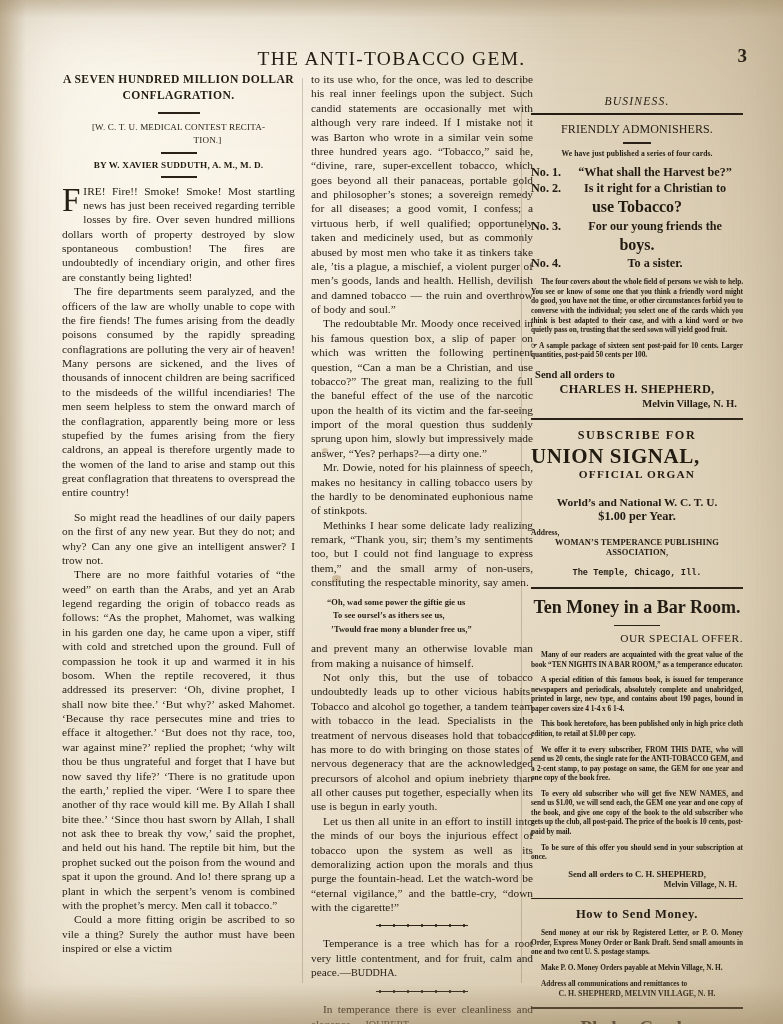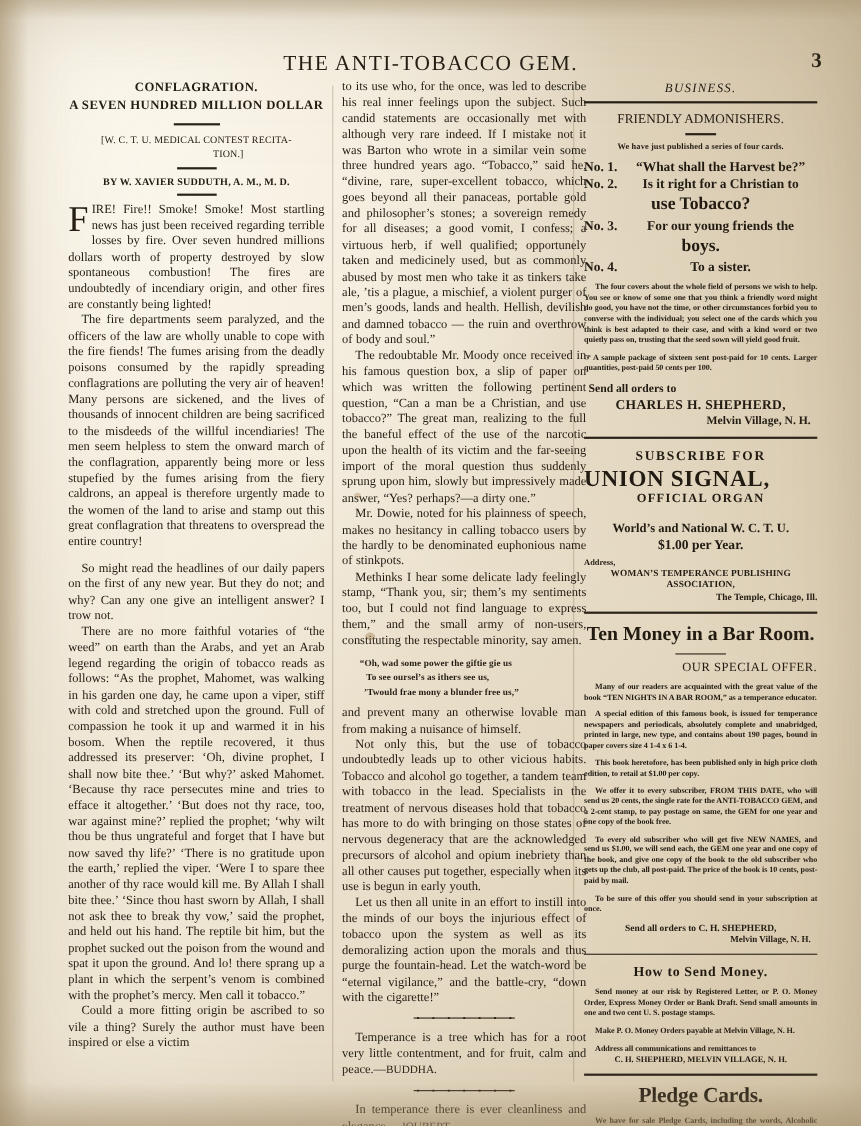--- a/index.html
+++ b/index.html
@@ -106,21 +106,21 @@
     background-size:14px 5px;background-position:center;background-repeat:repeat-x;
     position:relative;
   }
   .dotrule:after{
     content:"";position:absolute;left:0;right:0;top:2px;height:1px;background:#2a2218;
   }
 
   
   .biz{
     text-align:center;font-style:italic;font-size:11.6px;
-    letter-spacing:1.2px;margin:2px 0 5px;
+    letter-spacing:1.2px;margin:23px 0 5px;
   }
   .hr-thick{height:2.4px;background:#241d14;margin:4px 0 7px;}
   .hr-med{height:1.8px;background:#2a2218;margin:9px 0 8px;}
 
   .ad-h1{
     text-align:center;font-size:12px;letter-spacing:.1px;
     margin:0 0 2px;font-weight:400;
   }
   .ad-lead{
     text-align:center;font-size:7.6px;font-weight:bold;margin:5px 0 6px;letter-spacing:.1px;
@@ -143,21 +143,21 @@
   .name-lg{font-size:12.3px;font-weight:bold;text-align:center;letter-spacing:.3px;margin-top:2px;}
   .name-r{font-size:10.6px;font-weight:bold;text-align:right;margin-top:1px;padding-right:6px;}
 
   .sub-for{text-align:center;font-size:12.2px;font-weight:bold;letter-spacing:1.6px;}
   .union{font-size:21px;font-weight:bold;letter-spacing:.6px;line-height:1.06;margin:2px 0 1px;}
   .official{text-align:center;font-size:11.3px;font-weight:bold;letter-spacing:1.2px;}
   .wctu{text-align:center;font-size:11.4px;font-weight:bold;margin-top:16px;}
   .price{text-align:center;font-size:12.3px;font-weight:bold;margin-top:1px;}
   .addr-lbl{font-size:7.6px;font-weight:bold;margin-top:4px;}
   .wtpa{text-align:center;font-size:8.5px;font-weight:bold;letter-spacing:.1px;}
-  .temple{text-align:right;font-size:8.6px;font-weight:bold;margin-top:1px;}
+  .temple{text-align:center;font-size:8.6px;font-weight:bold;margin-top:11px;font-family:Liberation Mono, monospace;}
 
   .tennights{text-align:center;font-size:18px;font-weight:bold;letter-spacing:0px;margin:4px 0 2px;}
   .special{text-align:right;font-size:11.4px;font-weight:normal;letter-spacing:.5px;margin:6px 0 2px;}
 
   .howto{text-align:center;font-size:12.6px;font-weight:bold;letter-spacing:.6px;margin:4px 0 3px;}
   .pledge{text-align:center;font-size:19.5px;font-weight:bold;letter-spacing:-.2px;margin:3px 0 3px;}
 
   .sc{font-variant:small-caps;}
   b.blk{font-weight:bold;}
 
@@ -171,22 +171,22 @@
 <div class="page">
 
   <div class="rule-v a"></div>
   <div class="rule-v b"></div>
 
   <div class="masthead">THE ANTI-TOBACCO GEM.</div>
   <div class="folio">3</div>
 
   <div class="col col1">
     <div class="hl">
+      <div>A SEVEN HUNDRED MILLION DOLLAR</div>
       <div>CONFLAGRATION.</div>
-      <div>A SEVEN HUNDRED MILLION DOLLAR</div>
     </div>
     <div class="minirule"></div>
     <div class="sub">
       <div>[W. C. T. U. MEDICAL CONTEST RECITA-</div>
       <div style="text-align:center;padding-left:58px;">TION.]</div>
     </div>
     <div class="minirule s"></div>
     <div class="byline">BY W. XAVIER SUDDUTH, A. M., M. D.</div>
     <div class="minirule s"></div>
 
@@ -196,21 +196,21 @@
     <p class="body">The fire departments seem paralyzed, and the officers of the law are wholly unable to cope with the fire fiends! The fumes arising from the deadly poisons consumed by the rapidly spreading conflagrations are polluting the very air of heaven! Many persons are sickened, and the lives of thousands of innocent children are being sacrificed to the misdeeds of the willful incendiaries! The men seem helpless to stem the onward march of the conflagration, apparently being more or less stupefied by the fumes arising from the fiery caldrons, an appeal is therefore urgently made to the women of the land to arise and stamp out this great conflagration that threatens to overspread the entire country!</p>
     <p class="body" style="margin-top:10px;">So might read the headlines of our daily papers on the first of any new year. But they do not; and why? Can any one give an intelligent answer? I trow not.</p>
     <p class="body">There are no more faithful votaries of “the weed” on earth than the Arabs, and yet an Arab legend regarding the origin of tobacco reads as follows: “As the prophet, Mahomet, was walking in his garden one day, he came upon a viper, stiff with cold and stretched upon the ground. Full of compassion he took it up and warmed it in his bosom. When the reptile recovered, it thus addressed its preserver: ‘Oh, divine prophet, I shall now bite thee.’ ‘But why?’ asked Mahomet. ‘Because thy race persecutes mine and tries to efface it altogether.’ ‘But does not thy race, too, war against mine?’ replied the prophet; ‘why wilt thou be thus ungrateful and forget that I have but now saved thy life?’ ‘There is no gratitude upon the earth,’ replied the viper. ‘Were I to spare thee another of thy race would kill me. By Allah I shall bite thee.’ ‘Since thou hast sworn by Allah, I shall not ask thee to break thy vow,’ said the prophet, and held out his hand. The reptile bit him, but the prophet sucked out the poison from the wound and spat it upon the ground. And lo! there sprang up a plant in which the serpent’s venom is combined with the prophet’s mercy. Men call it tobacco.”</p>
     <p class="body">Could a more fitting origin be ascribed to so vile a thing? Surely the author must have been inspired or else a victim</p>
   </div>
 
   <div class="col col2">
     <p class="body first">to its use who, for the once, was led to describe his real inner feelings upon the subject. Such candid statements are occasionally met with although very rare indeed. If I mistake not it was Barton who wrote in a similar vein some three hundred years ago. “Tobacco,” said he, “divine, rare, super-excellent tobacco, which goes beyond all their panaceas, portable gold and philosopher’s stones; a sovereign remedy for all diseases; a good vomit, I confess; a virtuous herb, if well qualified; opportunely taken and medicinely used, but as commonly abused by most men who take it as tinkers take ale, ’tis a plague, a mischief, a violent purger of men’s goods, lands and health. Hellish, devilish and damned tobacco — the ruin and overthrow of body and soul.”</p>
     <p class="body">The redoubtable Mr. Moody once received in his famous question box, a slip of paper on which was written the following pertinent question, “Can a man be a Christian, and use tobacco?” The great man, realizing to the full the baneful effect of the use of the narcotic upon the health of its victim and the far-seeing import of the moral question thus suddenly sprung upon him, slowly but impressively made answer, “Yes? perhaps?—a dirty one.”</p>
     <p class="body">Mr. Dowie, noted for his plainness of speech, makes no hesitancy in calling tobacco users by the hardly to be denominated euphonious name of stinkpots.</p>
-    <p class="body">Methinks I hear some delicate lady feelingly stamp, “Thank you, sir; them’s my sentiments too, but I could not find language to express them,” and the small army of non-users, constituting the respectable minority, say amen.</p>
+    <p class="body">Methinks I hear some delicate lady realizing remark, “Thank you, sir; them’s my sentiments too, but I could not find language to express them,” and the small army of non-users, constituting the respectable minority, say amen.</p>
 
     <div class="verse">
       <div class="i1">“Oh, wad some power the giftie gie us</div>
       <div class="i2">To see oursel’s as ithers see us,</div>
       <div class="i3">’Twould frae mony a blunder free us,”</div>
     </div>
 
     <p class="body first">and prevent many an otherwise lovable man from making a nuisance of himself.</p>
     <p class="body">Not only this, but the use of tobacco undoubtedly leads up to other vicious habits. Tobacco and alcohol go together, a tandem team with tobacco in the lead. Specialists in the treatment of nervous diseases hold that tobacco has more to do with bringing on those states of nervous degeneracy that are the acknowledged precursors of alcohol and opium inebriety than all other causes put together, especially when its use is begun in early youth.</p>
     <p class="body">Let us then all unite in an effort to instill into the minds of our boys the injurious effect of tobacco upon the system as well as its demoralizing action upon the morals and thus purge the fountain-head. Let the watch-word be “eternal vigilance,” and the battle-cry, “down with the cigarette!”</p>

